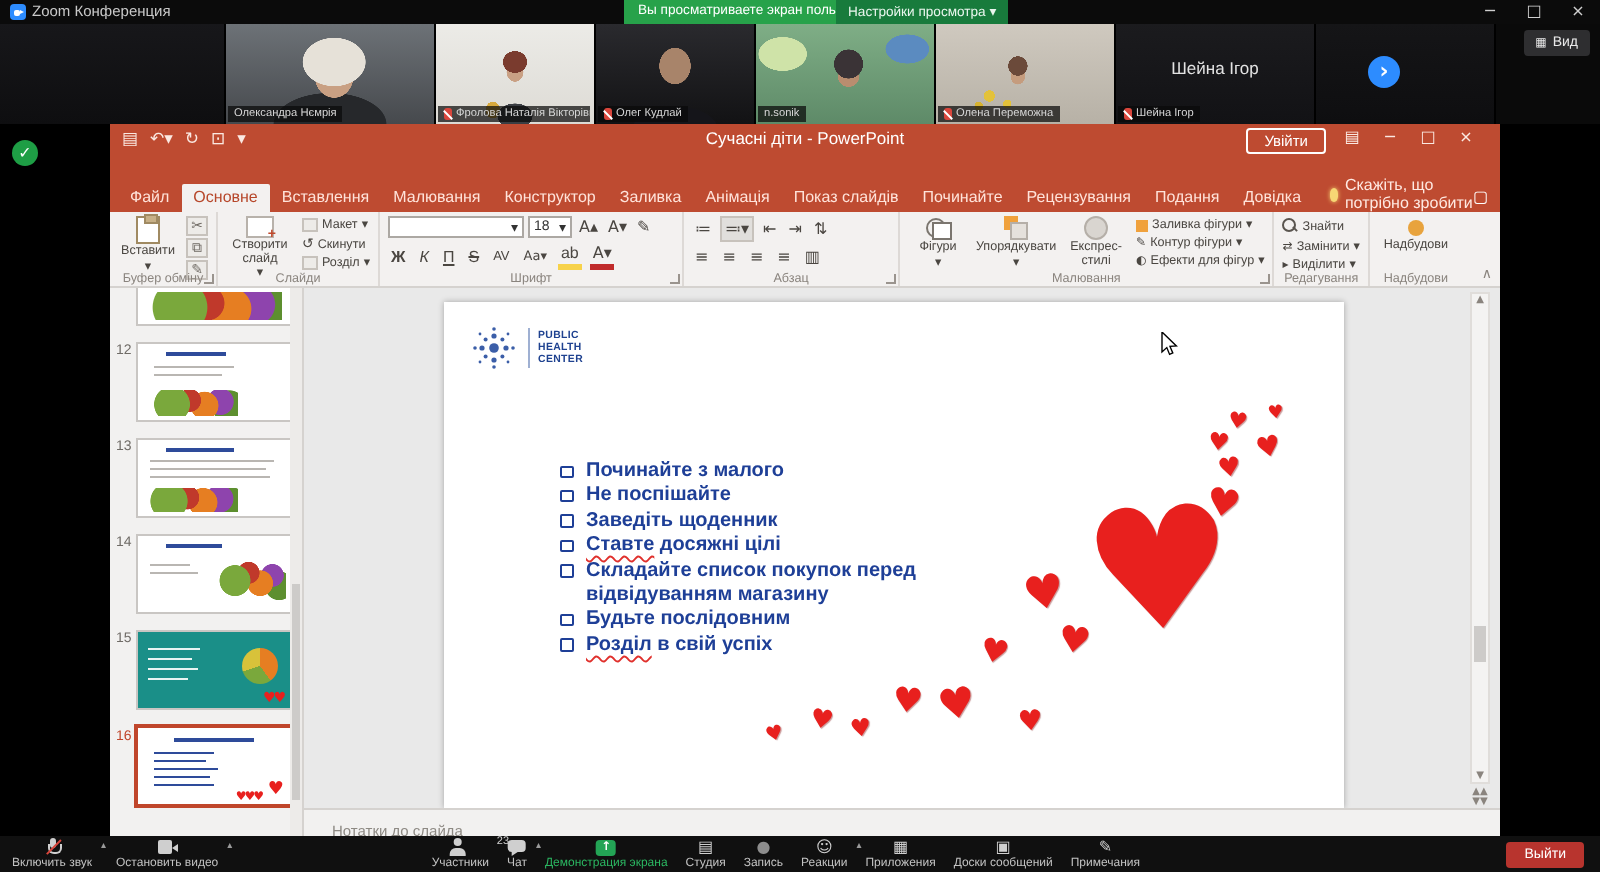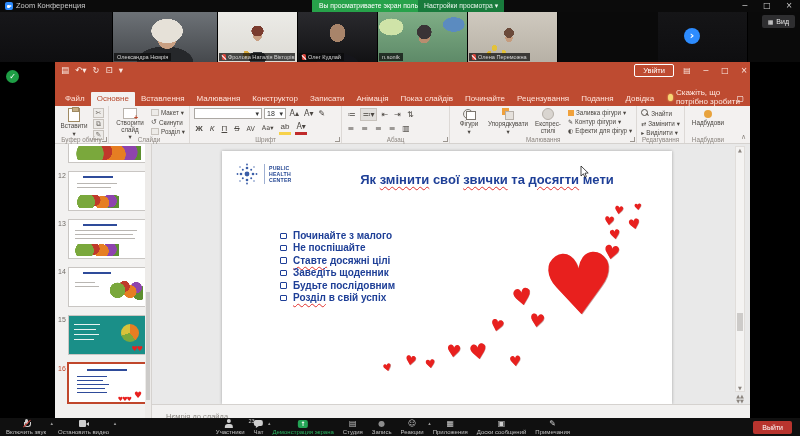--- a/index.html
+++ b/index.html
@@ -69,21 +69,21 @@
   .shared{position:absolute;left:0;top:62px;width:800px;height:356px;background:#000;}
   .shield{position:absolute;left:6px;top:8px;width:13px;height:13px;border-radius:50%;background:#1E9E45;
           color:#fff;font-size:8px;line-height:13px;text-align:center;}
 
   
   :root{--ppt:#BE4B31;--ppt-dark:#A63E28;}
   .ppt{position:absolute;left:55px;top:0;width:695px;height:356px;display:flex;flex-direction:column;background:#F3F1F0;}
   .ppt-titlebar{height:28px;background:var(--ppt);position:relative;color:#fff;flex:0 0 auto;}
   .qa{position:absolute;left:6px;top:3px;display:flex;gap:6px;font-size:8.5px;color:#fbe9e2;align-items:center;}
   .ppt-title{position:absolute;left:0;right:0;top:0;height:14px;line-height:14px;text-align:center;font-size:8.5px;color:#fff;}
-  .ppt-tb-right{position:absolute;right:0;top:2px;display:flex;align-items:center;gap:7px;}
+  .ppt-tb-right{position:absolute;right:11px;top:2px;display:flex;gap:7px;}
   .signin{border:1px solid #fff;border-radius:2px;font-size:7.5px;padding:1px 8px;color:#fff;}
   .wbtn{font-size:8px;color:#fbe9e2;width:12px;text-align:center;}
 
   .ppt-tabs{height:16px;background:var(--ppt);display:flex;align-items:flex-end;padding-left:4px;flex:0 0 auto;position:relative;}
   .ptab{font-size:8px;color:#ffe3da;padding:2px 6px 3px;white-space:nowrap;}
   .ptab.active{background:#F3F1F0;color:#B7472A;border-radius:1px 1px 0 0;}
   .tellme{display:flex;align-items:center;gap:3px;margin-left:8px;font-size:8px;color:#ffe9e2;}
   .bulb{width:7px;height:7px;border-radius:50%;background:#F7D774;box-shadow:0 0 2px #f7d774;}
   .tabs-right-ic{position:absolute;right:6px;bottom:3px;color:#fff;font-size:8px;}
 
@@ -237,20 +237,27 @@
       <div class="nametag">
           <span>n.sonik</span>
         </div>
     </div>
     <div class="tile t6" style="left:468px;width:90px;">
       <div class="nametag">
           <span class="mic-red"></span>
           <span>Олена Переможна</span>
         </div>
     </div>
+    <div class="tile t7" style="left:558px;width:100px;">
+      <div class="tile-center-name">Шейна Ігор</div>
+      <div class="nametag">
+          <span class="mic-red"></span>
+          <span>Шейна Ігор</span>
+        </div>
+    </div>
     <div class="tile t8" style="left:658px;width:90px;"></div>
     <div class="next-btn glyph">›</div>
     <div class="view-btn">
       <span class="glyph" style="font-size:6px;">▦</span>
       <span>Вид</span>
     </div>
   </div>
 
   <div class="shared">
     <div class="shield glyph">✓</div>
@@ -258,36 +265,37 @@
     <div class="ppt">
 
       <div class="ppt-titlebar">
         <div class="qa glyph">
           <span>▤</span>
           <span>↶▾</span>
           <span>↻</span>
           <span>⊡</span>
           <span>▾</span>
         </div>
+        <div class="ppt-title">Сучасні діти - PowerPoint</div>
         <div class="ppt-tb-right">
           <span class="signin">Увійти</span>
           <span class="wbtn glyph">▤</span>
           <span class="wbtn glyph">─</span>
           <span class="wbtn glyph">□</span>
           <span class="wbtn glyph">×</span>
         </div>
       </div>
 
       <div class="ppt-tabs">
         <span class="ptab">Файл</span>
         <span class="ptab active">Основне</span>
         <span class="ptab">Вставлення</span>
         <span class="ptab">Малювання</span>
         <span class="ptab">Конструктор</span>
-        <span class="ptab">Записати</span>
+        <span class="ptab">Заливка</span>
         <span class="ptab">Анімація</span>
         <span class="ptab">Показ слайдів</span>
         <span class="ptab">Починайте</span>
         <span class="ptab">Рецензування</span>
         <span class="ptab">Подання</span>
         <span class="ptab">Довідка</span>
         <span class="tellme">
           <span class="bulb"></span>
           <span>Скажіть, що потрібно зробити</span>
         </span>
@@ -525,26 +533,26 @@
                     <circle cx="20" cy="20" r="0.7"></circle>
                 </g>
               </svg>
               <span class="phc-divider"></span>
               <span class="phc-text">
                 <span style="display:block;">PUBLIC</span>
                 <span style="display:block;">HEALTH</span>
                 <span style="display:block;">CENTER</span>
               </span>
             </div>
-            <div class="slide-title" id="slide-title"><span>Як </span><span class="wavy">змінити</span><span> свої </span><span class="wavy">звички</span><span> та </span><span class="wavy">досягти</span><span> мети</span></div>
             <ul class="bullets" id="bullet-list">
                 <li><span class="cb"></span>Починайте з малого</li>
                 <li><span class="cb"></span>Не поспішайте</li>
+                <li><span class="cb"></span>Заведіть щоденник</li>
                 <li><span class="cb"></span><span class="wavy">Ставте</span> досяжні цілі</li>
-                <li><span class="cb"></span>Заведіть щоденник</li>
+                <li><span class="cb"></span>Складайте список покупок перед відвідуванням магазину</li>
                 <li><span class="cb"></span>Будьте послідовним</li>
                 <li><span class="cb"></span><span class="wavy">Розділ</span> в свій успіх</li>
               </ul>
 
             <div class="heart" style="left:161px;top:212px;font-size:10px;transform:rotate(-14deg);"></div>
             <div class="heart" style="left:183px;top:203px;font-size:13px;transform:rotate(9deg);"></div>
             <div class="heart" style="left:203px;top:207px;font-size:12px;transform:rotate(-7deg);"></div>
             <div class="heart" style="left:224px;top:192px;font-size:17px;transform:rotate(6deg);"></div>
             <div class="heart" style="left:247px;top:191px;font-size:21px;transform:rotate(-9deg);"></div>
             <div class="heart" style="left:268px;top:167px;font-size:16px;transform:rotate(12deg);"></div>
@@ -567,21 +575,21 @@
           <div class="vscroll">
             <span class="up glyph">▲</span>
             <div class="vth"></div>
             <span class="dn glyph">▼</span>
           </div>
           <div class="pgbtns glyph">▲▲<br>▼▼</div>
         </div>
       </div>
 
       <div class="notesbar">
-        <span>Нємрія до слайда</span>
+        <span>Нотатки до слайда</span>
       </div>
     </div>
   </div>
 
   <div class="zbar">
     <div class="zleft">
       <div class="zitem">
         <span class="zic">
             <span class="micsvg">
               <span class="slash"></span>

